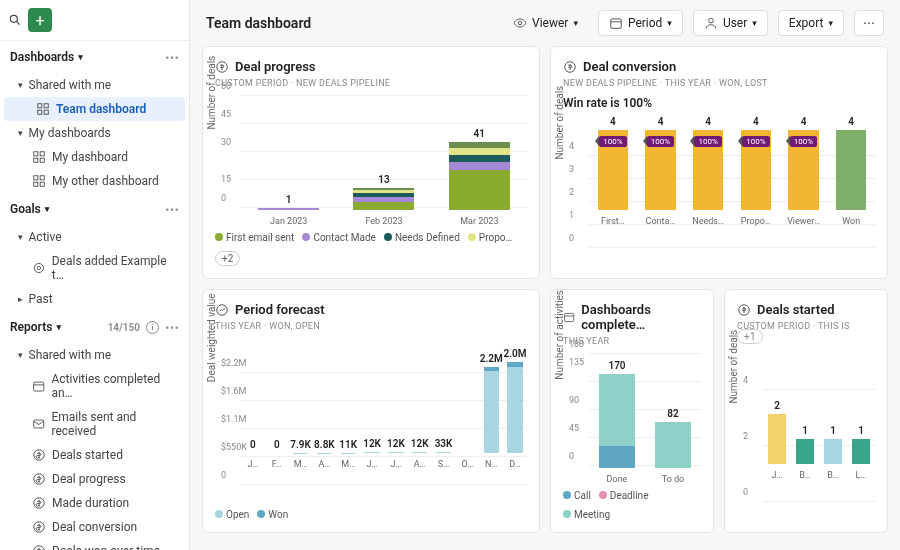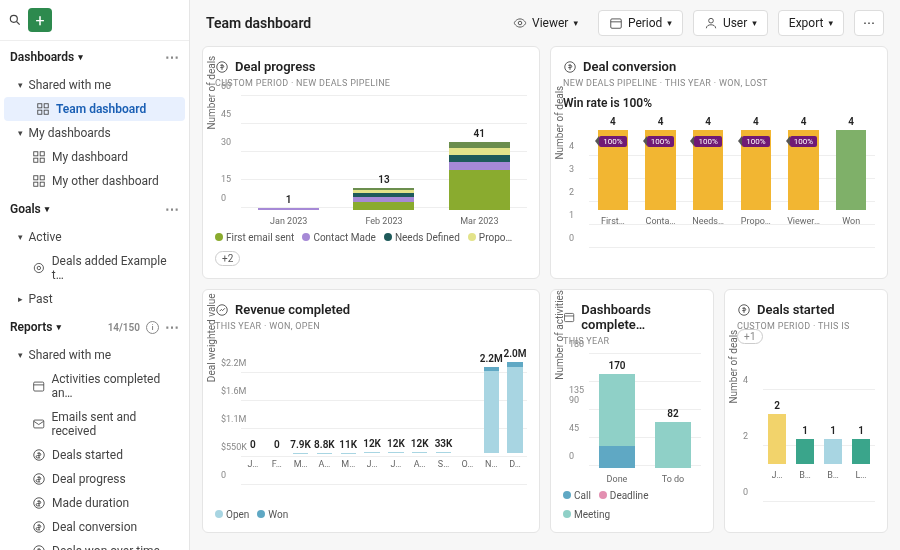--- a/index.html
+++ b/index.html
@@ -366,21 +366,21 @@
             </div>
           </div>
       </div>
 
       <div class="card" style="grid-column:span 6">
         <div class="card-hdr">
             <svg class="ic" viewBox="0 0 24 24">
               <circle cx="12" cy="12" r="9"></circle>
               <path d="M8 14l3-3 2 2 4-4"></path>
             </svg>
-            <span>Revenue completed</span>
+            <span>Period forecast</span>
           </div>
         <div class="card-sub">THIS YEAR  ·  WON, OPEN</div>
         <div class="chart" id="chart-revenue" style="height: 130px;">
             <div class="grid-line" style="bottom: 18px;"></div>
             <div class="ytick" style="bottom: 18px;">0</div>
             <div class="grid-line" style="bottom: 46px;"></div>
             <div class="ytick" style="bottom: 46px;">$550K</div>
             <div class="grid-line" style="bottom: 74px;"></div>
             <div class="ytick" style="bottom: 74px;">$1.1M</div>
             <div class="grid-line" style="bottom: 102px;"></div>
@@ -503,21 +503,21 @@
           </div>
         <div class="card-sub">THIS YEAR</div>
         <div class="chart" id="chart-activities" style="height: 130px;">
             <div class="grid-line" style="bottom: 18px;"></div>
             <div class="ytick" style="bottom: 18px;">0</div>
             <div class="grid-line" style="bottom: 46px;"></div>
             <div class="ytick" style="bottom: 46px;">45</div>
             <div class="grid-line" style="bottom: 74px;"></div>
             <div class="ytick" style="bottom: 74px;">90</div>
             <div class="grid-line" style="bottom: 102px;"></div>
-            <div class="ytick" style="bottom: 84px;">135</div>
+            <div class="ytick" style="bottom: 112px;">135</div>
             <div class="grid-line" style="bottom: 130px;"></div>
             <div class="ytick" style="bottom: 130px;">180</div>
             <div class="axis-lbl">Number of activities</div>
             <div class="bars-row" style="height: 130px;">
               <div class="bar-col">
                 <div class="bar-val">170</div>
                 <div class="bar-stack">
                   <div class="bar-seg" style="height: 72.2222px; background: rgb(143, 208, 199);"></div>
                   <div class="bar-seg" style="height: 22.2222px; background: rgb(95, 168, 196);"></div>
                 </div>

